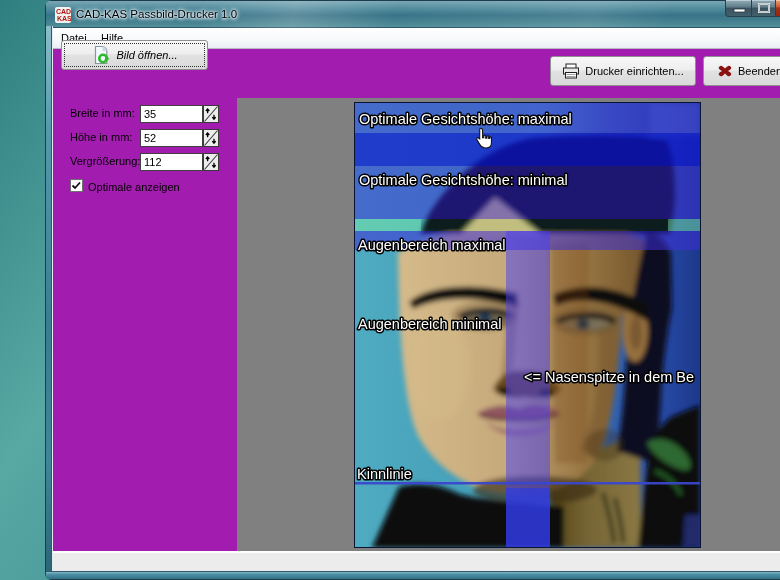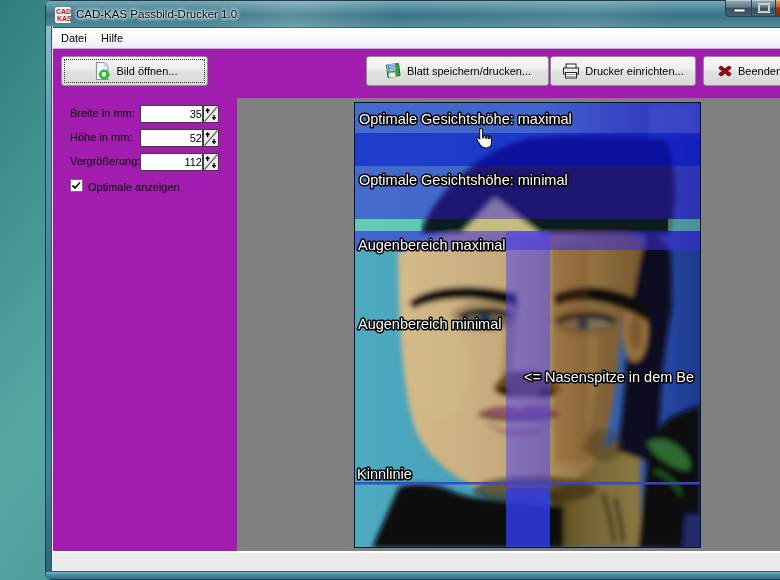--- a/index.html
+++ b/index.html
@@ -44,21 +44,21 @@
   background:linear-gradient(180deg,#ffffff 0%,#f6f8fa 60%,#eaeef4 100%);
   border-bottom:1px solid #b6bac0; font-size:11px; color:#000; }
 #menubar span.m1 { position:absolute; left:8px; top:4px; }
 #menubar span.m2 { position:absolute; left:48px; top:4px; }
 .tbtn { position:absolute; height:30px; border:1px solid #8e9091; border-radius:3px;
   background:linear-gradient(180deg,#f7f7f7 0%,#eeeeee 45%,#e2e2e2 50%,#d9d9d9 100%);
   font-size:11px; color:#000; display:flex; align-items:center; justify-content:center; gap:5px; }
 .tbtn .dot { position:absolute; left:2px; top:2px; right:2px; bottom:2px; border:1px dotted #333; border-radius:1px; }
 .lbl { position:absolute; font-size:11px; color:#000; white-space:nowrap; }
 .inp { position:absolute; width:63px; height:18px; background:#fff; border:1px solid #404040;
-  font-size:11px; padding:2px 0 0 3px; color:#000; font-family:"Liberation Sans", sans-serif;text-align:right; }
+  font-size:11px; padding:2px 0 0 3px; color:#000; font-family:"Liberation Sans", sans-serif; }
 .spin { position:absolute; width:16px; height:18px; }
 #graypanel { position:absolute; left:184px; top:70px; width:580px; height:453px; background:#808080; }
 #statusbar { position:absolute; left:0; top:523px; width:764px; height:20px;
   background:#ececec; border-top:2px solid #ffffff; }
 #photo { position:absolute; left:301px; top:74px; }
 </style>
 </head>
 <body>
 <div id="desktop">
  <div id="win">
@@ -93,38 +93,29 @@
   </div>
   <div class="glassL"></div>
   <div class="glassR"></div>
   <div class="glassB"></div>
   <div id="client">
     <div id="menubar">
           <span class="m1">Datei</span>
           <span class="m2">Hilfe</span>
         </div>
 
-    <div class="tbtn" style="left:8px; top:28px; width:147px;">
+    <div class="tbtn" style="left:8px; top:12px; width:147px;font-style:italic;">
           <span class="dot"></span>
       <svg width="20" height="21" viewBox="0 0 20 21">
         <path d="M4.5 1.5 L11.5 1.5 C14.6 2.2 15.6 3.2 15.8 6 L15.8 18.5 L4.5 18.5 Z" fill="#f2fafd" stroke="#8a949e" stroke-width="1.2"></path>
         <path d="M11.5 1.5 C14 2 15.3 3.5 15.8 6 L11.5 6 Z" fill="#cdd7df"></path>
         <circle cx="12" cy="13.5" r="3.7" fill="none" stroke="#2dbb2d" stroke-width="2.6"></circle>
         <path d="M15.2 10 L18.6 14.2 L13.4 15.2 Z" fill="#2dbb2d"></path>
       </svg>
       <span>Bild öffnen...</span>
-        </div>
-    <div class="tbtn" style="left:313px; top:28px; width:183px;">
-      <svg width="18" height="18" viewBox="0 0 18 18">
-            <path d="M2.5 3 L14.5 1.5 L16 13.5 L4 15.5 Z" fill="#3f9e3f" stroke="#1e6a1e" stroke-width="1"></path>
-            <rect x="3.8" y="2.6" width="7" height="6" fill="#3a6ad4" stroke="#dfe8ff" stroke-width="0.7" transform="rotate(-5 7 6)"></rect>
-            <path d="M5 4.4 l5 -0.5 M5.2 6 l5 -0.5 M5.4 7.6 l5 -0.5" stroke="#cfe0ff" stroke-width="0.9" transform="rotate(-5 7 6)"></path>
-            <path d="M4.5 11 L11 10.2 L11.8 15 L5.2 15.6 Z" fill="#f0f0f0" stroke="#88aaaa" stroke-width="0.5"></path>
-          </svg>
-      <span>Blatt speichern/drucken...</span>
         </div>
     <div class="tbtn" style="left:497px; top:28px; width:146px;">
       <svg width="18" height="18" viewBox="0 0 18 18">
         <rect x="4" y="2" width="10" height="5" fill="#fff" stroke="#222" stroke-width="1"></rect>
         <rect x="1.5" y="6" width="15" height="6" fill="#e8e8e8" stroke="#222" stroke-width="1"></rect>
         <rect x="3.5" y="10.5" width="11" height="5.5" fill="#fff" stroke="#222" stroke-width="1"></rect>
         <path d="M4.5 12.5 h9 M4.5 14.5 h9" stroke="#888" stroke-width="0.8"></path>
       </svg>
       <span>Drucker einrichten...</span>
         </div>

